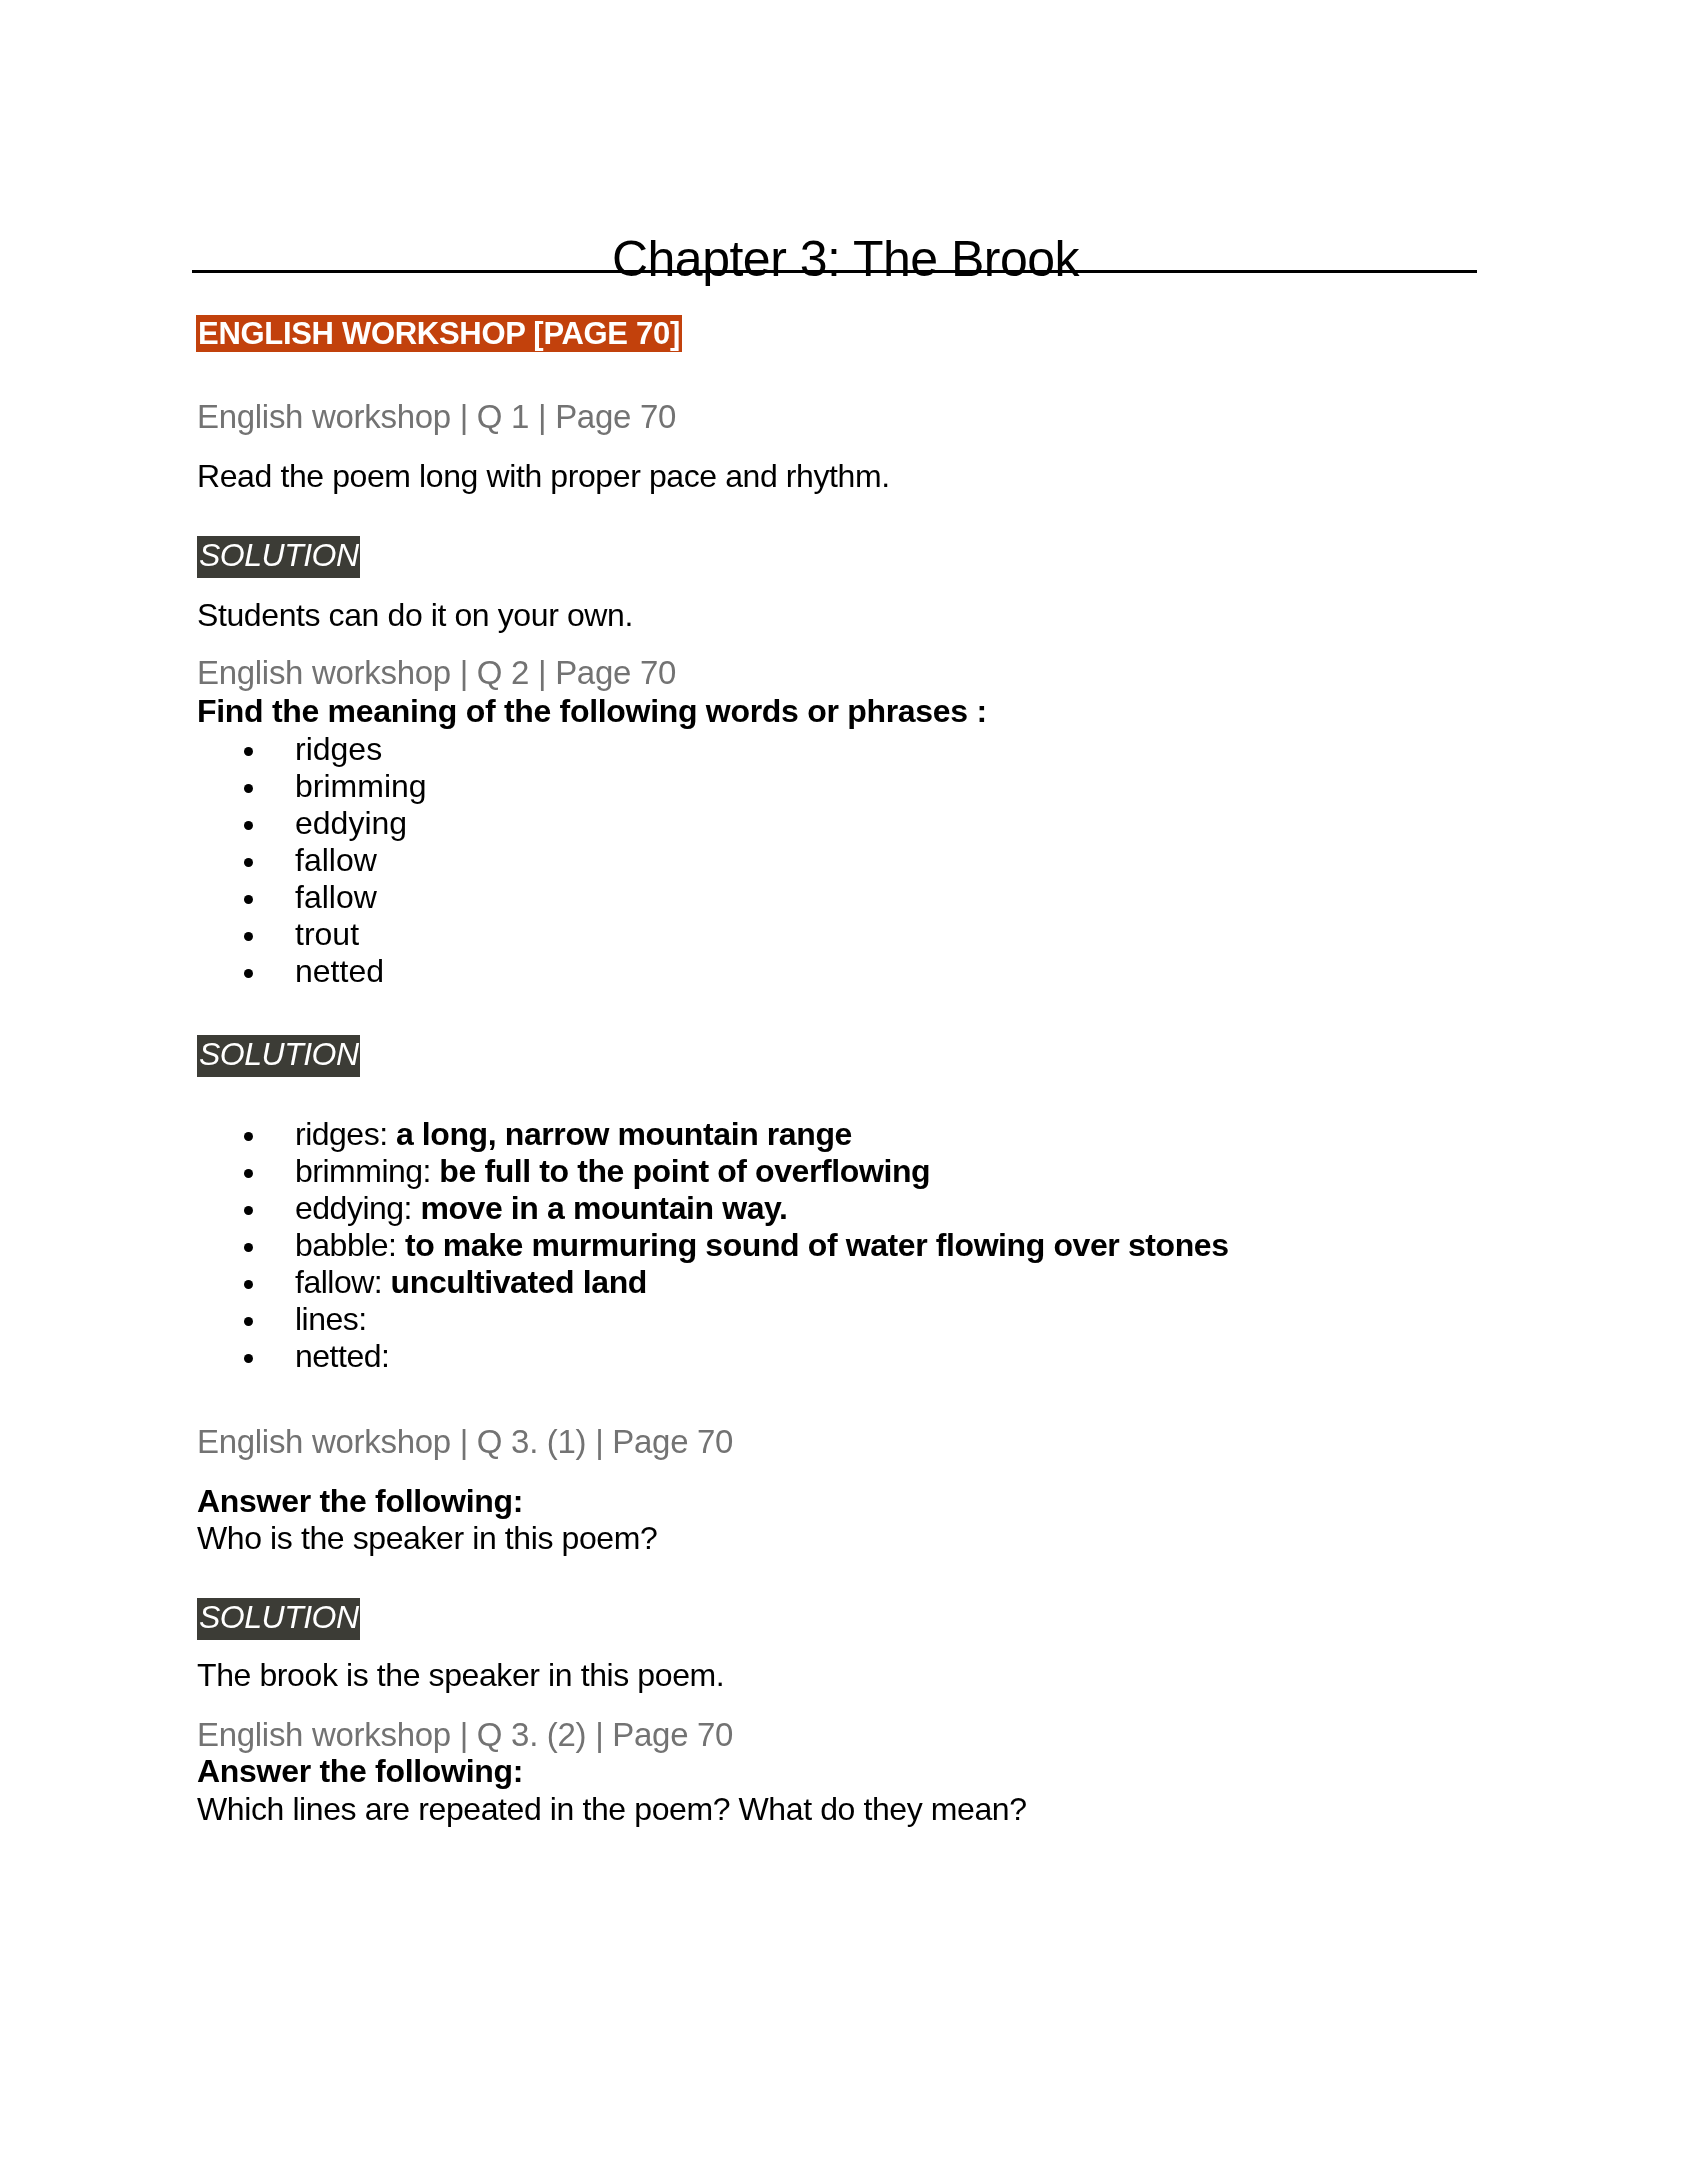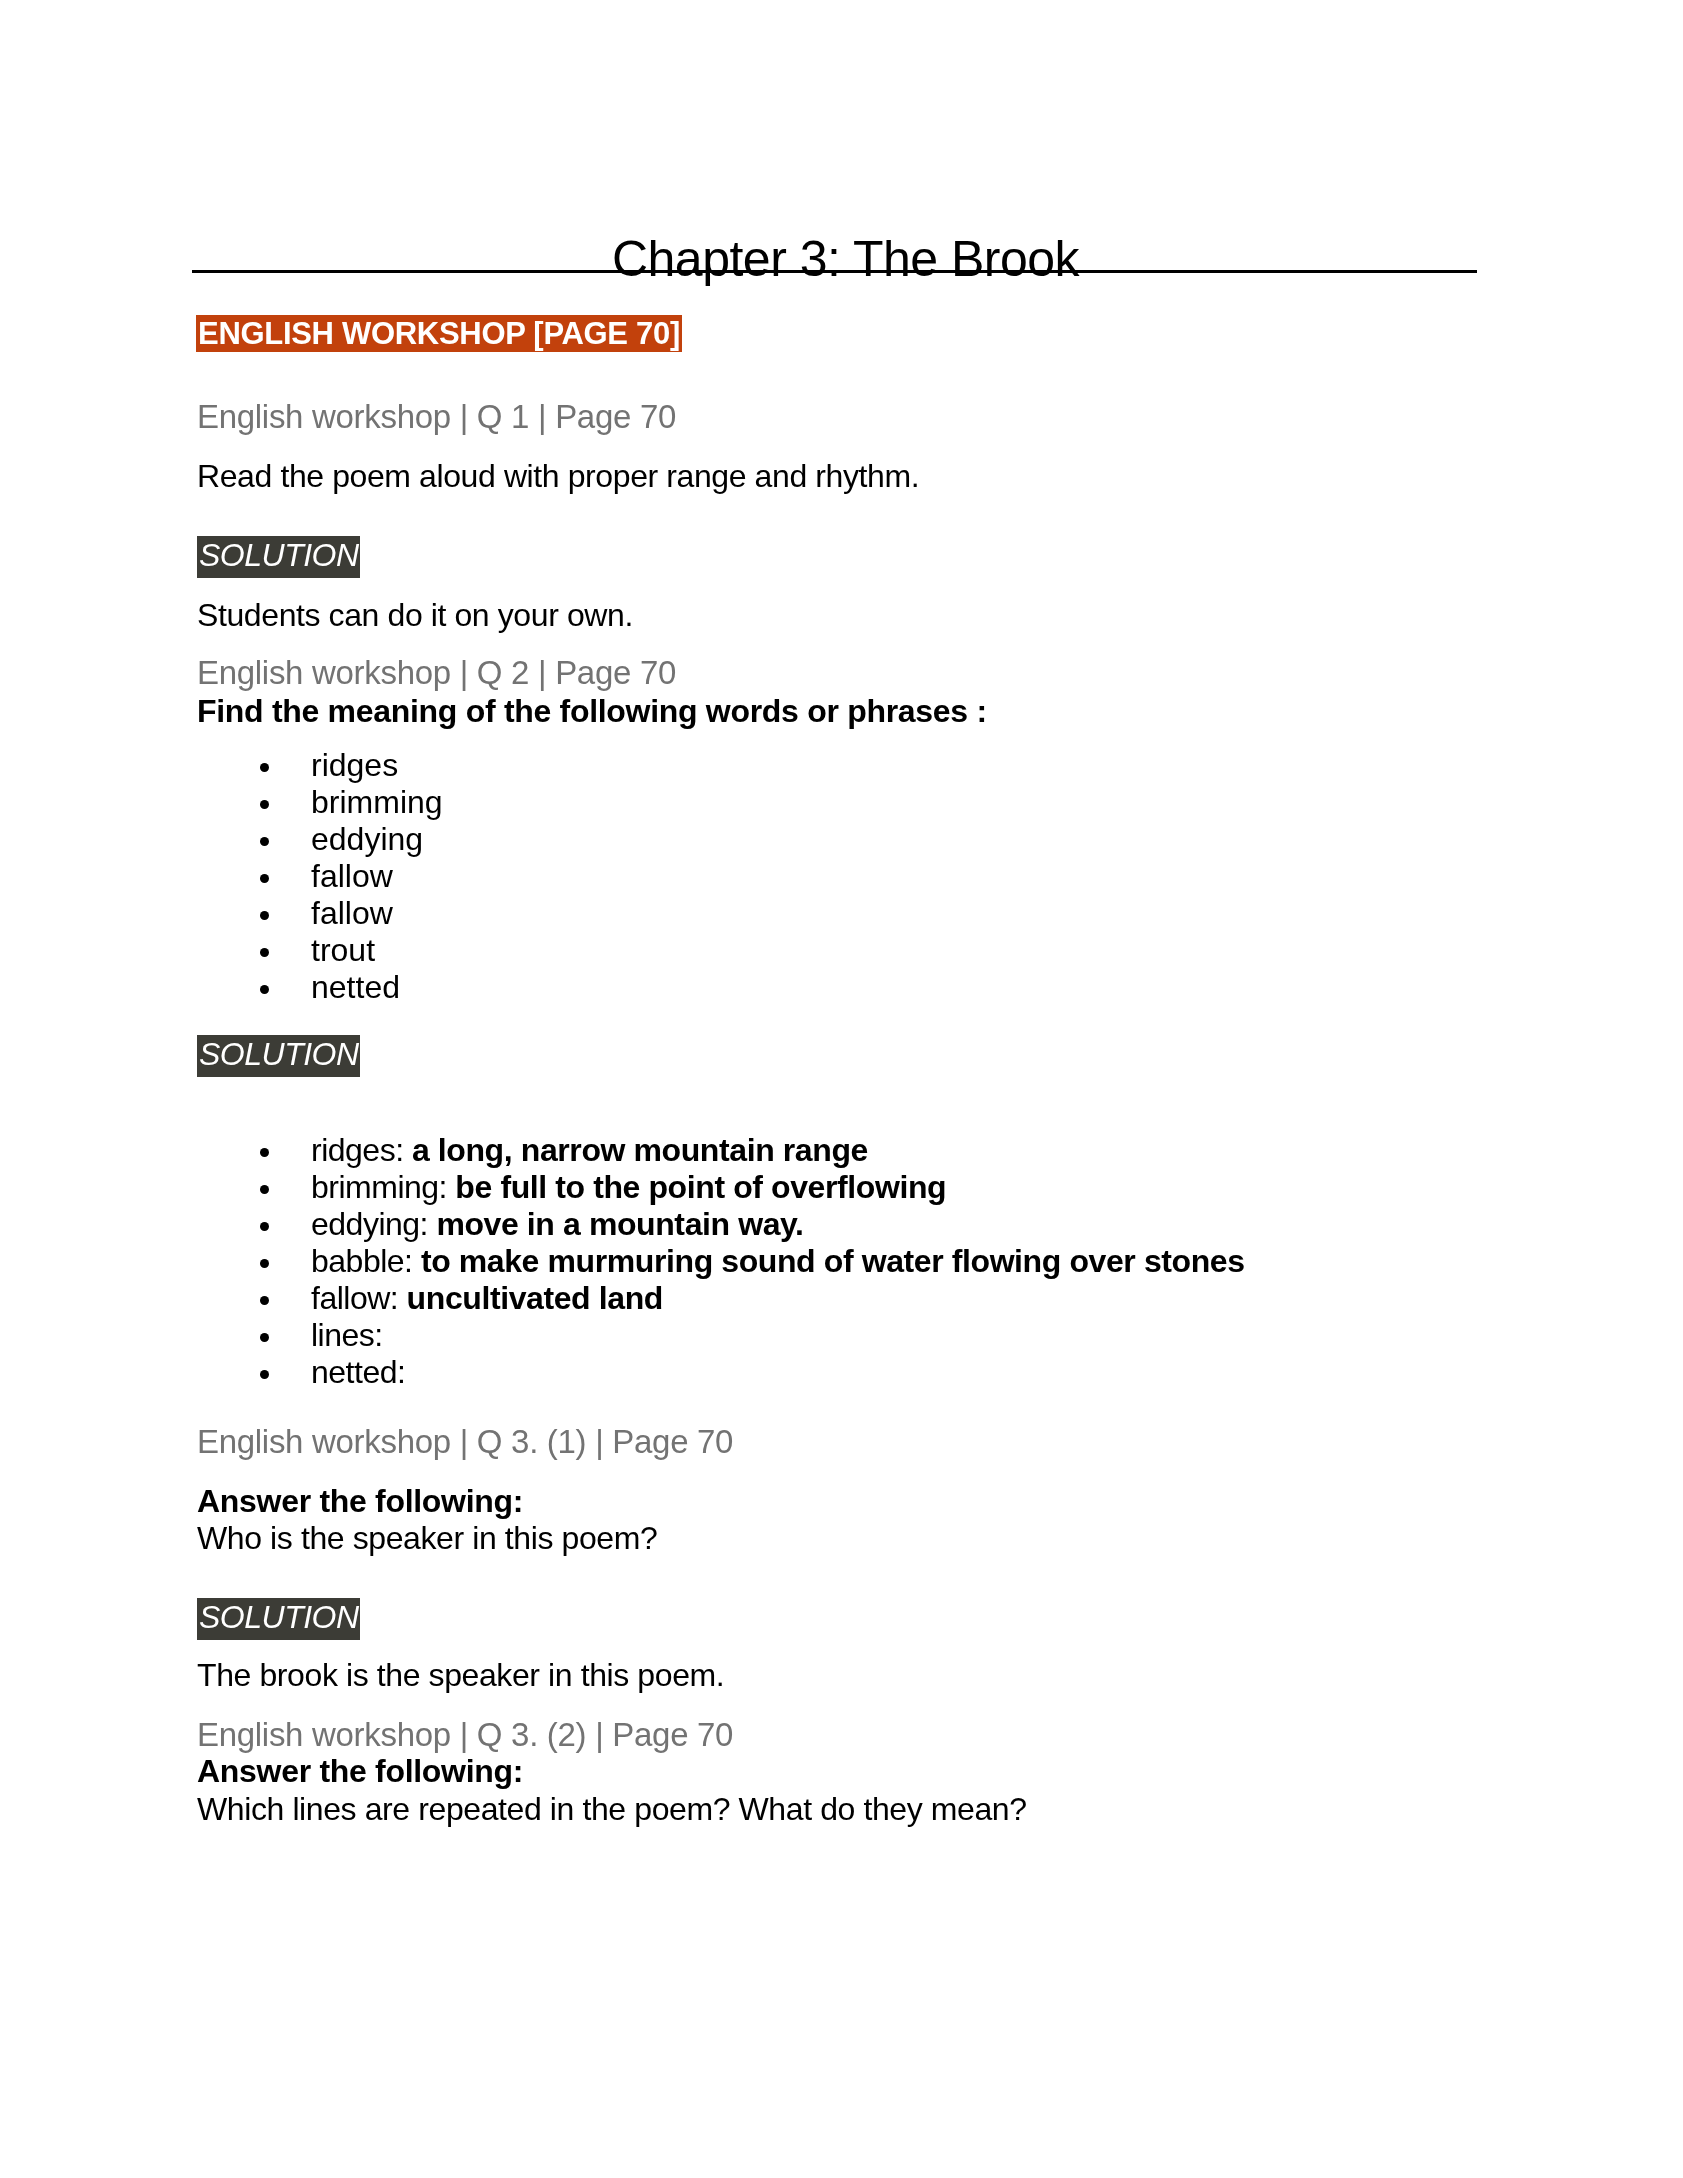--- a/index.html
+++ b/index.html
@@ -6,36 +6,36 @@
   body { width:1683px; height:2178px; position:relative; overflow:hidden;
          font-family:"Liberation Sans", sans-serif; color:#000; }
   .abs { position:absolute; white-space:nowrap; }
   .title { left:0; width:1669px; text-align:center; top:196px; font-size:50px; font-weight:normal; letter-spacing:-0.5px;padding-left:11px; }
   .rule { left:192px; width:1285px; top:270px; height:3px; background:#000; }
   .banner { left:196px; top:315px; height:37px; background:#c2410c; color:#fff; font-size:31px; font-weight:bold; line-height:37px; padding:0 2px 0 2px; letter-spacing:-0.3px; }
   .qhead { left:197px; font-size:33px; font-weight:normal; color:#737373; letter-spacing:-0.3px; }
   .body-text { left:197px; font-size:32px; letter-spacing:-0.4px; }
   .bold-text { left:197px; font-size:32px; font-weight:bold; letter-spacing:-0.3px; }
   .sol { left:197px; height:42px; background:#3c3c36; color:#fff; font-size:32px; font-style:italic; line-height:38px; padding:0 1px 0 2px; letter-spacing:-0.5px; }
-  .bullets { left:244px; margin:16px; padding:0; list-style:none; font-size:32px; }
+  .bullets { left:244px; margin:0; padding:0; list-style:none; font-size:32px; }
   .bullets li { position:relative; padding-left:51px; height:37px; line-height:37px; white-space:nowrap; }
   .bullets li .dot { position:absolute; left:0; top:16px; width:9px; height:9px; border-radius:50%; background:#000; }
   .bullets .term { letter-spacing:-0.5px; }
   .bullets .def { font-weight:bold; letter-spacing:-0.4px; }
 </style>
 </head>
 <body>
 
 <h1 class="abs title">Chapter 3: The Brook</h1>
 <div class="abs rule"></div>
 
 <div class="abs banner">ENGLISH WORKSHOP [PAGE 70]</div>
 
 <div class="abs qhead" style="top:398px">English workshop | Q 1 | Page 70</div>
-<div class="abs body-text" style="top:458px">Read the poem aloud with proper range and rhythm.</div>
+<div class="abs body-text" style="top:458px">Read the poem long with proper pace and rhythm.</div>
 <div class="abs sol" style="top:536px">SOLUTION</div>
 <div class="abs body-text" style="top:597px">Students can do it on your own.</div>
 
 <div class="abs qhead" style="top:654px">English workshop | Q 2 | Page 70</div>
 <div class="abs bold-text" style="top:693px">Find the meaning of the following words or phrases :</div>
 <ul class="abs bullets" style="top:731px">
   <li><span class="dot"></span><span>ridges</span></li>
   <li><span class="dot"></span><span>brimming</span></li>
   <li><span class="dot"></span><span>eddying</span></li>
   <li><span class="dot"></span><span>fallow</span></li>

